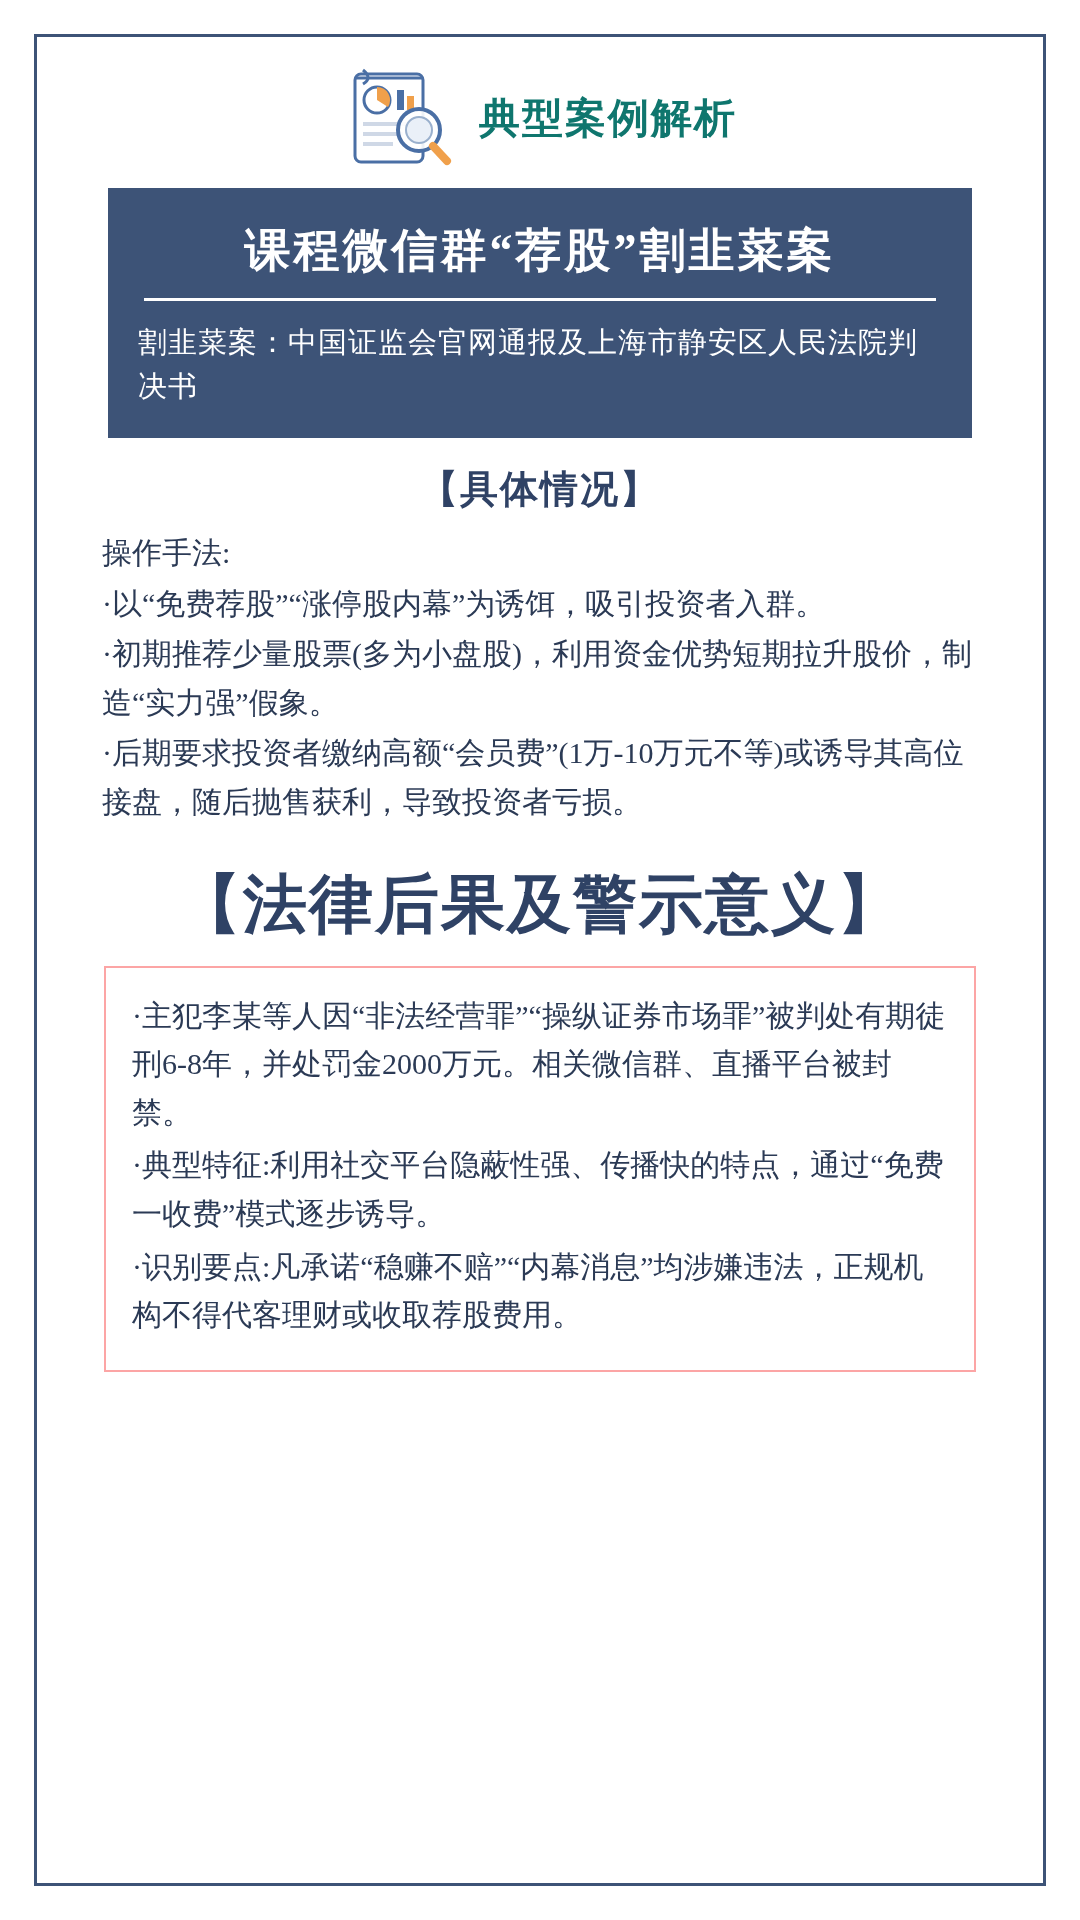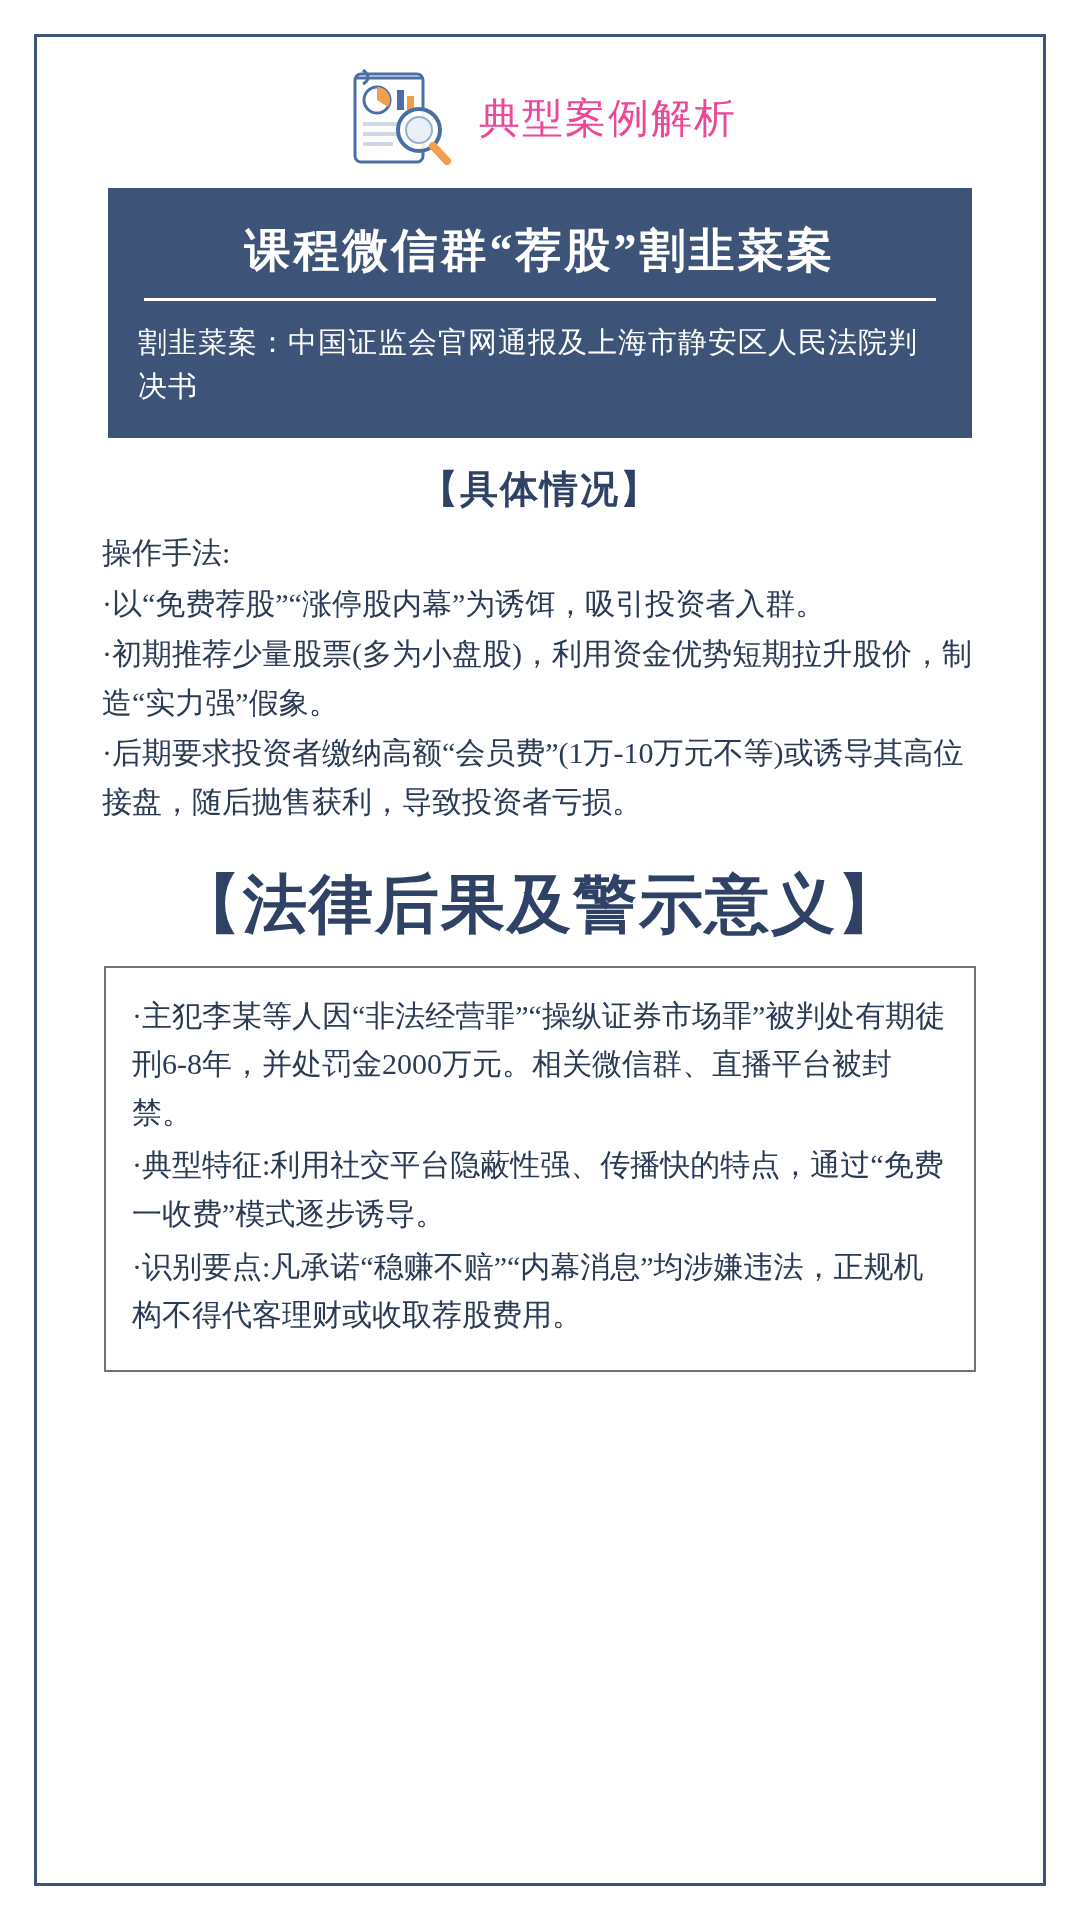--- a/index.html
+++ b/index.html
@@ -50,23 +50,23 @@
   }
   .logo {
     width: 110px;
     height: 104px;
     position: relative;
     flex: none;
   }
   .header-title {
     font-size: 41px;
     letter-spacing: 2px;
-    color: #ec4899;
+    color: #0f766e;
     font-family: "Liberation Sans", "DejaVu Sans", sans-serif;
-    font-weight: normal;
+    font-weight: bold;
   }
 
   
   .banner {
     background: #3d5377;
     color: #ffffff;
     margin: 10px 12px 0 12px;
     padding: 26px 30px 30px 30px;
     box-sizing: border-box;
   }
@@ -112,21 +112,21 @@
     line-height: 1.62;
     color: #2b3a55;
     padding: 0 6px;
   }
   .body-block p {
     margin: 0 0 2px 0;
   }
 
   
   .outline-box {
-    border: 2px solid #737373;
+    border: 2px solid #fca5a5;
     margin: 8px 8px 8px 8px;
     padding: 24px 24px 26px 26px;
     box-sizing: border-box;
   }
   .outline-box p {
     margin: 0 0 4px 0;
     font-size: 30px;
     line-height: 1.62;
   }
 </style>

